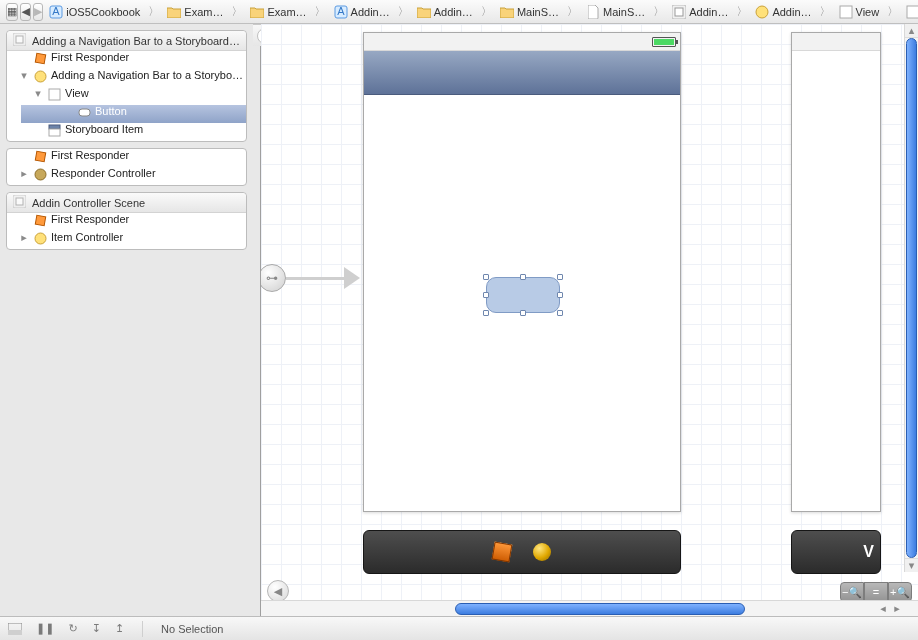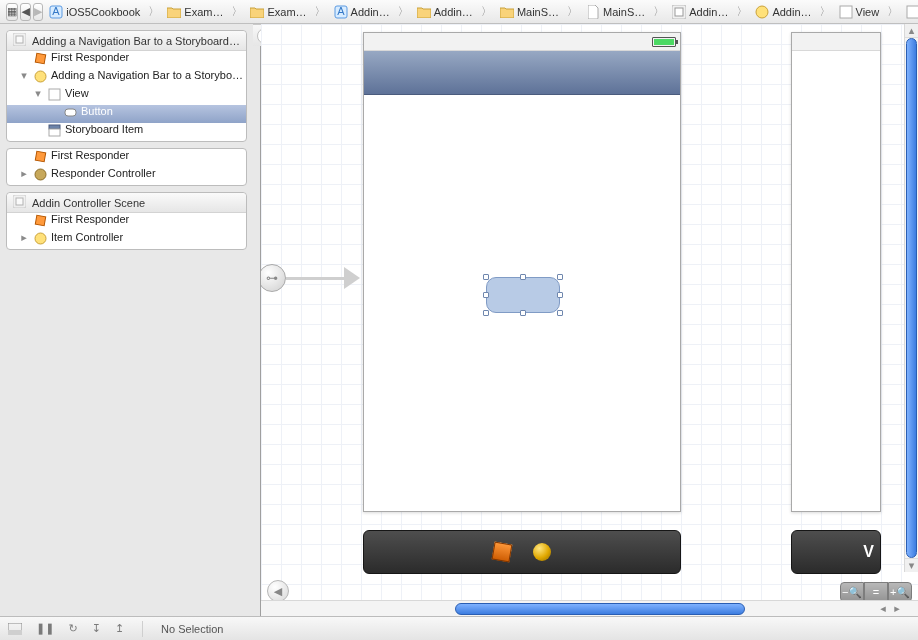--- a/index.html
+++ b/index.html
@@ -20,21 +20,21 @@
 .sidebar { width: 261px; background: #e8e8e8; border-right: 1px solid #9f9f9f; display:flex; flex-direction:row; }
 .outline { flex: 0 0 auto; }
 .outline-group { margin: 6px; border: 1px solid #bcbcbc; border-radius: 4px; background: #fff; }
 .outline-header { height: 20px; background: linear-gradient(#fafafa,#e6e6e6); border-bottom:1px solid #d3d3d3; display:flex; align-items:center; padding: 0 6px; gap:6px; border-radius:4px 4px 0 0; color:#333; }
 .outline-header .ic { opacity:.7; }
 .row { height:18px; display:flex; padding-left:8px; gap:4px; color:#222; }
 .row .disc { width:10px; display:inline-flex; justify-content:center; color:#8a8a8a; }
 .row .ic { width:14px; height:14px; display:inline-flex; align-items:center; justify-content:center; }
 .row.indent-1 { padding-left: 12px; }
 .row.indent-2 { padding-left: 26px; }
-.row.indent-3 { padding-left: 42px; }
+.row.indent-3 { padding-left: 42px; margin-left: 14px; }
 .row.selected { background: linear-gradient(#b6c4e0,#8fa3c8); color:#fff; }
 .row.selected .disc { color:#fff; }
 
 .sidebar-fill { flex:1; }
 .sidebar-bot { height:22px; border-top:1px solid #c9c9c9; display:flex; align-items:center; padding: 0 4px; background: linear-gradient(#f8f8f8,#e6e6e6); }
 .sidebar-bot .filter { flex:1; height:16px; border:1px solid #c0c0c0; border-radius:9px; background:#fff; padding: 0 16px 0 20px; position:relative; }
 .sidebar-bot .filter::before { content:"◐"; position:absolute; left:5px; top:0; color:#999; font-size:10px; }
 
 
 .canvas-wrap { flex:1; position:relative; overflow:hidden; background:#fff; }

